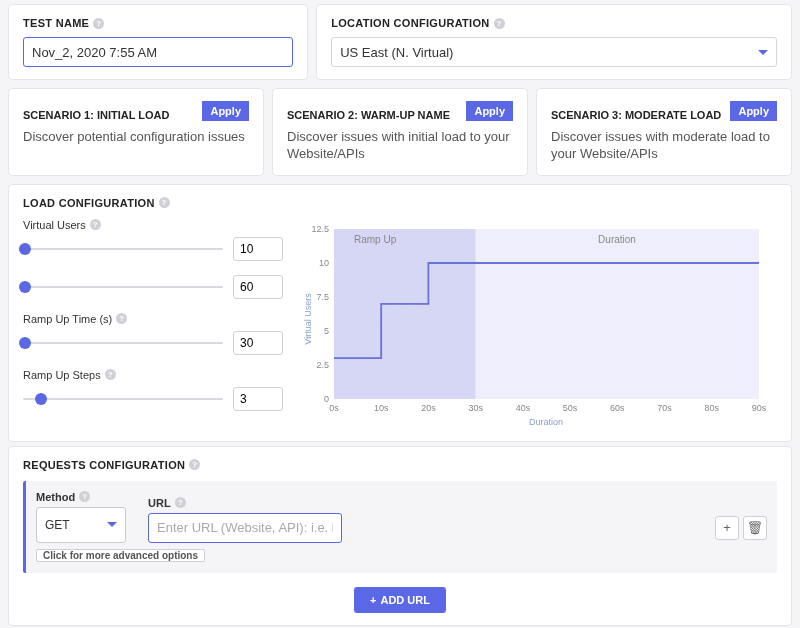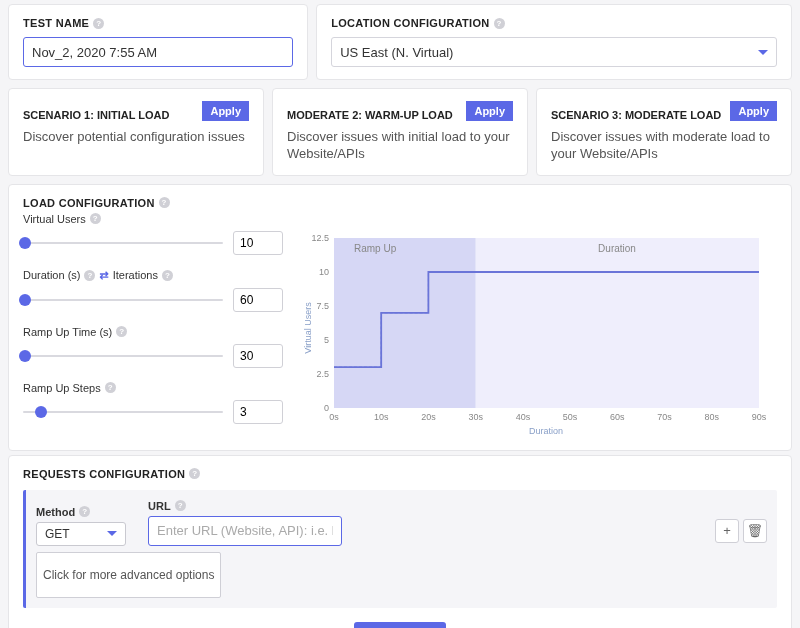--- a/index.html
+++ b/index.html
@@ -10,46 +10,46 @@
   .label-hdr { font-size: 11px; font-weight: 700; text-transform: uppercase; letter-spacing: .3px; color: #222; display: flex; align-items: center; gap: 4px; }
   .help { display:inline-flex; width:11px; height:11px; border-radius:50%; background:#d0d0d6; color:#fff; font-size:8px; font-weight:700; align-items:center; justify-content:center; }
   .help::after{content:"?";}
   .text-input { width: 100%; height: 30px; border: 1px solid #5b68e6; border-radius:3px; padding: 0 8px; font-size:13px; color:#333; margin-top:8px; }
   .select-input { width:100%; height:30px; border:1px solid #d5d5dc; border-radius:3px; padding:0 8px; font-size:13px; margin-top:8px; background:#fff; display:flex; align-items:center; justify-content:space-between; cursor:pointer;}
   .caret-down { width:0;height:0;border-left:5px solid transparent;border-right:5px solid transparent;border-top:5px solid #5b68e6;}
   .scn-head { display:flex; justify-content:space-between; align-items:flex-end; }
   .scn-title { font-size:11px; font-weight:700; color:#222;}
   .apply-btn { background:#5b68e6; color:#fff; font-size:11px; font-weight:700; padding:4px 8px; border:none; border-radius:0; cursor:pointer;}
   .scn-desc { font-size:13px; color:#555; margin-top:8px; line-height:1.3;}
-  .load-body { display:flex; gap:8px; margin-top:4px;align-items:flex-end;}
+  .load-body { display:flex; gap:8px; margin-top:10px;}
   .sliders { width:260px; }
   .slider-row { margin-bottom:14px;}
   .slider-label { font-size:11px; color:#333; display:flex; align-items:center; gap:4px; margin-bottom:6px;}
   .slider-swap { font-size:11px; color:#5b68e6; font-weight:700;}
   .slider-ctrl { display:flex; align-items:center; gap:10px;}
   .track { flex:1; height:2px; background:#d9d9df; border-radius:2px; position:relative;}
   .thumb { position:absolute; top:-5px; width:12px; height:12px; border-radius:50%; background:#5b68e6;}
   .num-input{ width:50px; height:24px; border:1px solid #d0d0d6; border-radius:3px; font-size:12px; text-align:left; padding:0 6px;}
   .chart { flex:1; position:relative; height:210px;}
   .chart svg{width:100%; height:100%;}
   .axis-label{font-size:9px; fill:#8aa0c8;}
   .tick{font-size:9px; fill:#888;}
   .rampfill{fill:#c8c9f1; opacity:.75;}
   .durfill{fill:#e9e8fb; opacity:.75;}
   .stepline{fill:none; stroke:#6a74d8; stroke-width:1.8;}
   .stepline.dash{stroke-dasharray:3 2; stroke-width:1;}
   .segtxt{font-size:10px; fill:#888;}
   .req-body{ border-left:3px solid #5b68e6; background:#f5f5f8; border-radius:2px; padding:10px; margin-top:10px;}
   .req-row{display:flex; align-items:flex-end; gap:12px;}
   .fld-lbl{font-size:11px; font-weight:700; color:#333; display:flex; align-items:center; gap:4px; margin-bottom:4px;}
-  .method-sel{width:90px; height:24px; border:1px solid #c9c9d0; border-radius:3px; background:#fff; display:flex; align-items:center; justify-content:space-between; padding:0 8px; font-size:12px; cursor:pointer;}
+  .method-sel{width:90px; height:36px; border:1px solid #c9c9d0; border-radius:3px; background:#fff; display:flex; align-items:center; justify-content:space-between; padding:0 8px; font-size:12px; cursor:pointer;}
   .url-input{flex:1; height:30px; border:1px solid #5b68e6; border-radius:3px; padding:0 8px; font-size:13px;}
   .url-input::placeholder{color:#aaa;}
   .icon-btn{width:24px;height:24px;border:1px solid #cfcfd6;border-radius:3px;background:#fff;display:flex;align-items:center;justify-content:center;font-size:13px;color:#666;cursor:pointer;}
-  .adv-btn{font-size:12px; border:1px solid #cfcfd6; background:#fff; padding:15px 6px; border-radius:2px; margin-top:6px; cursor:pointer; color:#555;}
+  .adv-btn{font-size:10px; border:1px solid #cfcfd6; background:#fff; padding:0 6px; border-radius:2px; margin-top:6px; cursor:pointer; color:#555;font-weight:bold;}
   .add-url-wrap{text-align:center; margin-top:14px;}
   .add-url{background:#5b68e6;color:#fff;border:none;padding:7px 16px;font-size:11px;font-weight:700;border-radius:3px;cursor:pointer;}
   .add-url .plus{font-weight:900; margin-right:4px;}
 </style>
 </head>
 <body>
 
 <div class="row">
   <div class="card">
     <div class="label-hdr">
@@ -73,21 +73,21 @@
 <div class="row">
   <div class="card">
     <div class="scn-head">
       <span class="scn-title">SCENARIO 1: INITIAL LOAD</span>
       <button class="apply-btn">Apply</button>
     </div>
     <div class="scn-desc">Discover potential configuration issues</div>
   </div>
   <div class="card">
     <div class="scn-head">
-      <span class="scn-title">MODERATE 2: WARM-UP LOAD</span>
+      <span class="scn-title">SCENARIO 2: WARM-UP NAME</span>
       <button class="apply-btn">Apply</button>
     </div>
     <div class="scn-desc">Discover issues with initial load to your Website/APIs</div>
   </div>
   <div class="card">
     <div class="scn-head">
       <span class="scn-title">SCENARIO 3: MODERATE LOAD</span>
       <button class="apply-btn">Apply</button>
     </div>
     <div class="scn-desc">Discover issues with moderate load to your Website/APIs</div>
@@ -107,27 +107,20 @@
             <span class="help"></span>
           </div>
         <div class="slider-ctrl">
           <div class="track">
               <div class="thumb" style="left:-4px"></div>
             </div>
           <input class="num-input" value="10" style="">
         </div>
       </div>
       <div class="slider-row">
-        <div class="slider-label">
-          <span>Duration (s)</span>
-            <span class="help"></span>
-          <span class="slider-swap">⇄</span>
-          <span>Iterations</span>
-            <span class="help"></span>
-        </div>
         <div class="slider-ctrl">
           <div class="track">
               <div class="thumb" style="left:-4px"></div>
             </div>
           <input class="num-input" value="60" style="">
         </div>
       </div>
       <div class="slider-row">
         <div class="slider-label">
             <span>Ramp Up Time (s)</span>

